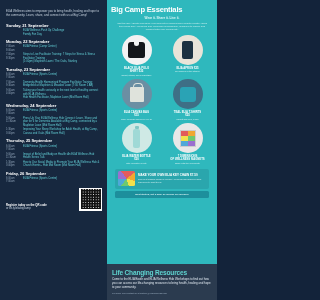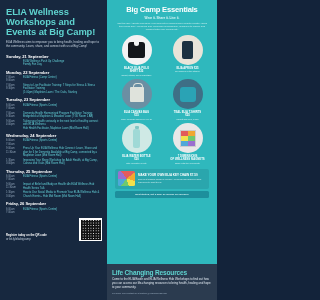--- a/index.html
+++ b/index.html
@@ -67,21 +67,21 @@
       linear-gradient(0deg, #000 50%, transparent 50%);
     background-size: 2.6px 2.6px, 2.6px 2.6px;
     background-color: #fff;
     opacity: 0.92;
   }
 
   
   .right { width: 110px; height: 300px; background: #2fb8bd; position: relative; }
   .right-inner { padding: 6px 4px 0 4px; }
   .ess-title {
-    color: #ffffff; font-size: 7.6px; font-weight: bold; text-align: center;
+    color: #ffffff; font-size: 7.6px; font-weight: bold; 
     letter-spacing: -0.2px; line-height: 8px;
   }
   .ess-tag {
     color: #d8f5f5; font-size: 3.1px; text-align: center; font-weight: bold;
     margin-top: 1.5px;
   }
   .ess-desc {
     color: #ccf0f0; font-size: 2.5px; line-height: 3.2px; text-align: center;
     margin: 2px 5px 4px 5px;
   }
@@ -139,21 +139,20 @@
   .res-title { color: #5fd3cf; font-size: 6.6px; font-weight: bold; line-height: 7px; letter-spacing: -0.2px; }
   .res-body { color: #e2eaf2; font-size: 2.9px; line-height: 3.8px; margin-top: 2px; }
   .res-contact { color: #9fb2c4; font-size: 2.3px; margin-top: 2.5px; line-height: 3px; }
 </style>
 </head>
 <body>
 
 <div class="page">
 
   <div class="left">
-    <div class="hero-title">ELIA Wellness Workshops and Events at Big Camp!</div>
     <div class="hero-sub">ELIA Wellness aims to empower you to bring health, healing and hope to the community. Learn, share, and connect with us at Big Camp!</div>
     <div id="days">
         <div class="day-head">Sunday, 21 September</div>
         <div class="row">
           <div class="times" style="white-space: pre-line;"></div>
           <div class="evt" style="white-space: pre-line;">ELIA Wellness Push Up Challenge
 Family Fun Day</div>
         </div>
         <div class="day-head">Monday, 22 September</div>
         <div class="row">

